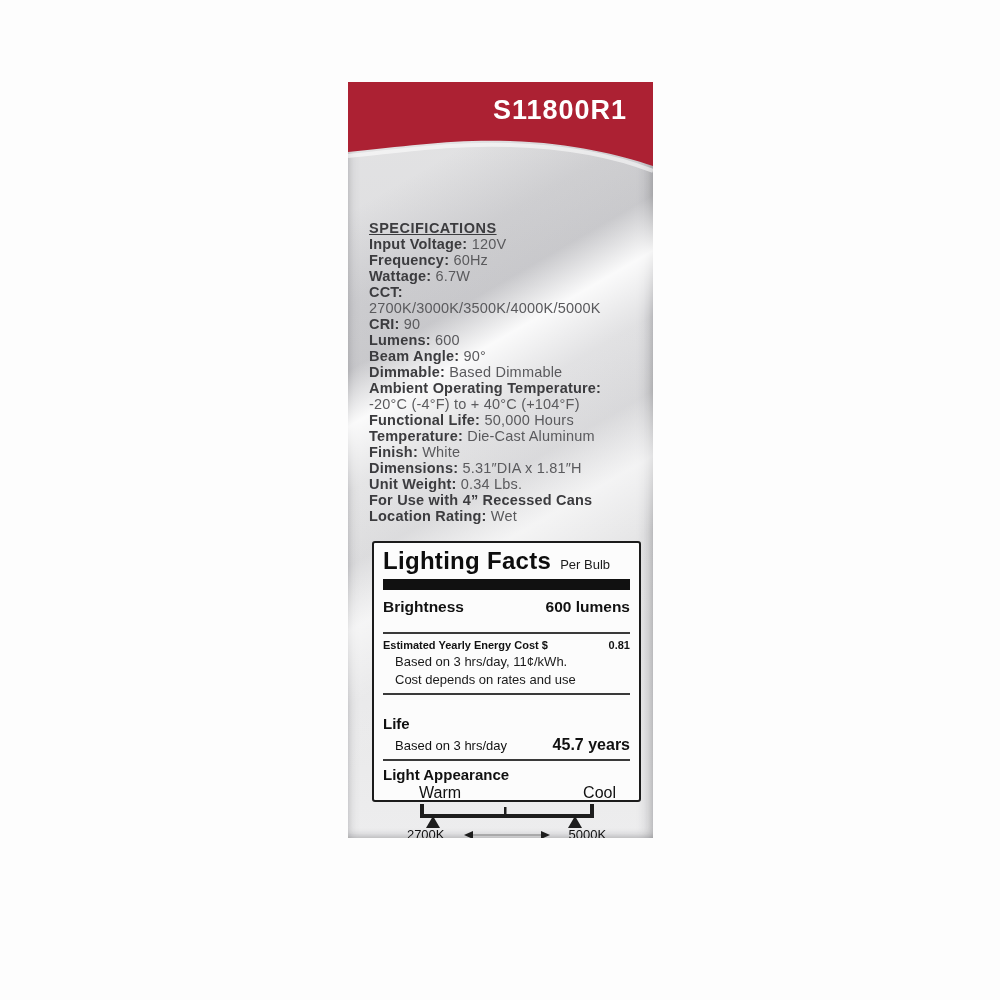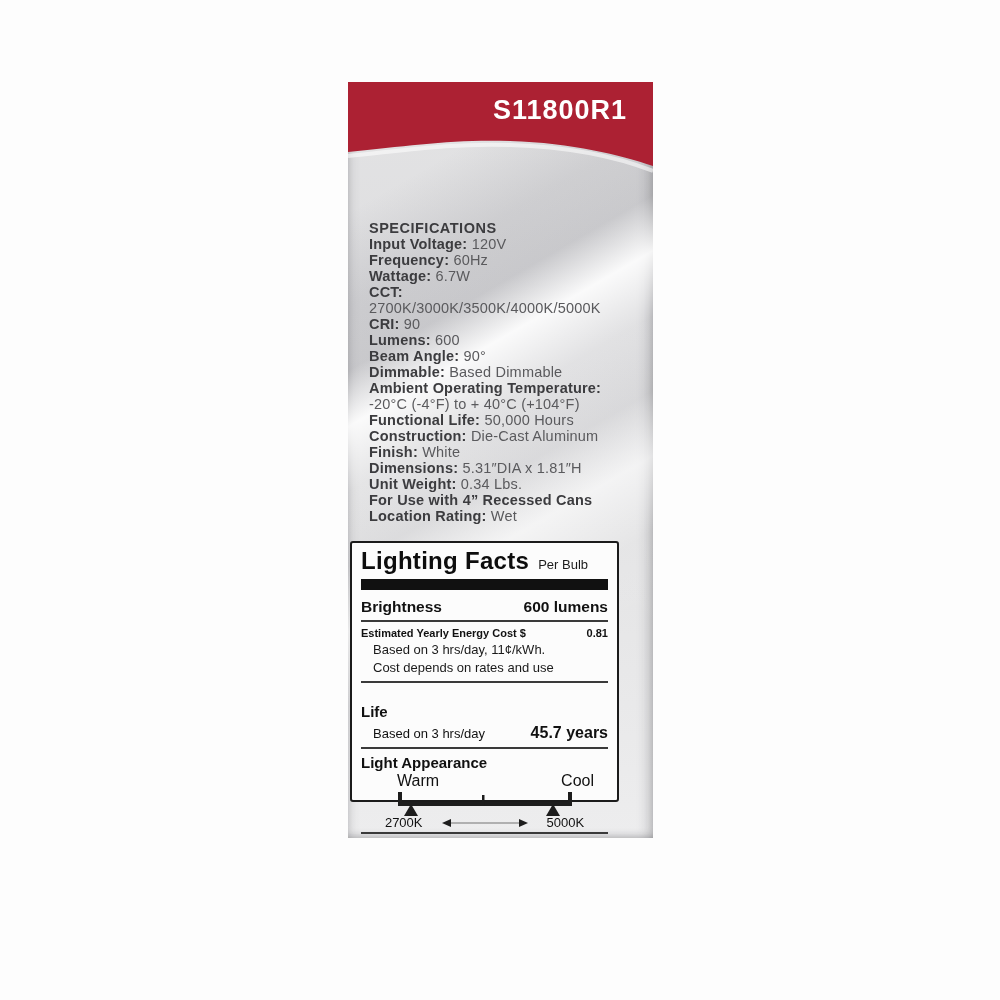--- a/index.html
+++ b/index.html
@@ -35,35 +35,35 @@
   .product-code {
     position:absolute; top:13px; right:26px;
     font-size:27px; font-weight:bold; color:#ffffff; letter-spacing:1px;
   }
   
   .specs {
     position:absolute; left:21px; top:138px; width:268px;
     font-size:14.5px; line-height:16px; letter-spacing:.2px;
     color:#5a5a5d;
   }
-  .specs-title { font-weight:bold; color:#3c3c3f; letter-spacing:.5px; }
+  .specs-title { font-weight:bold; color:#3c3c3f; letter-spacing:.5px;text-decoration:underline; }
   .spec-line b { font-weight:bold; color:#3c3c3f; }
   
   .lf-box {
-    position:absolute; left:2px; top:459px; width:269px; height:261px;
+    position:absolute; left:24px; top:459px; width:269px; height:261px;
     background:#fcfcfc; border:2px solid #1b1b1b; border-radius:3px;
     padding:4px 9px 0 9px; color:#111;
   }
   .lf-title-row { display:flex; align-items:baseline; gap:9px; }
   .lf-title { font-size:24px; font-weight:bold; letter-spacing:.3px; color:#0d0d0d; }
   .lf-perbulb { font-size:13px; color:#1c1c1c; }
   .lf-bar { height:11px; background:#111111; margin-top:4px; }
   .lf-row { display:flex; justify-content:space-between; align-items:baseline; }
   .rule { border-bottom:2px solid #3a3a3a; }
-  .lf-brightness { font-size:15.5px; font-weight:bold; padding:8px 0 4px 0; }
+  .lf-brightness { font-size:15.5px; font-weight:bold; padding:8px 0 16px 0; }
   .lf-cost { padding-top:5px; padding-bottom:6px; }
   .lf-cost-head { font-size:11px; font-weight:bold; }
   .lf-note { font-size:13px; padding-left:12px; margin-top:3px; color:#1a1a1a; }
   .lf-life { padding-top:20px; padding-bottom:5px; }
   .lf-life-head { font-size:15px; font-weight:bold; }
   .lf-life-row { margin-top:4px; }
   .lf-life-basis { font-size:13px; padding-left:12px; }
   .lf-life-val { font-size:16px; font-weight:bold; }
   .lf-appearance { padding-top:5px; padding-bottom:2px; }
   .lf-app-head { font-size:15px; font-weight:bold; }
@@ -101,21 +101,21 @@
           <div class="spec-line"><b>Wattage:</b> <span>6.7W</span></div>
           <div class="spec-line"><b>CCT:</b></div>
           <div class="spec-line"><span>2700K/3000K/3500K/4000K/5000K</span></div>
           <div class="spec-line"><b>CRI:</b> <span>90</span></div>
           <div class="spec-line"><b>Lumens:</b> <span>600</span></div>
           <div class="spec-line"><b>Beam Angle:</b> <span>90°</span></div>
           <div class="spec-line"><b>Dimmable:</b> <span>Based Dimmable</span></div>
           <div class="spec-line"><b>Ambient Operating Temperature:</b></div>
           <div class="spec-line"><span>-20°C (-4°F) to + 40°C (+104°F)</span></div>
           <div class="spec-line"><b>Functional Life:</b> <span>50,000 Hours</span></div>
-          <div class="spec-line"><b>Construction:</b> <span>Die-Cast Aluminum</span></div>
+          <div class="spec-line"><b>Temperature:</b> <span>Die-Cast Aluminum</span></div>
           <div class="spec-line"><b>Finish:</b> <span>White</span></div>
           <div class="spec-line"><b>Dimensions:</b> <span>5.31″DIA x  1.81″H</span></div>
           <div class="spec-line"><b>Unit Weight:</b> <span>0.34 Lbs.</span></div>
           <div class="spec-line"><b>For Use with 4” Recessed Cans</b></div>
           <div class="spec-line"><b>Location Rating:</b> <span>Wet</span></div>
         </div>
     </div>
 
     <div class="lf-box">
       <div class="lf-title-row">

